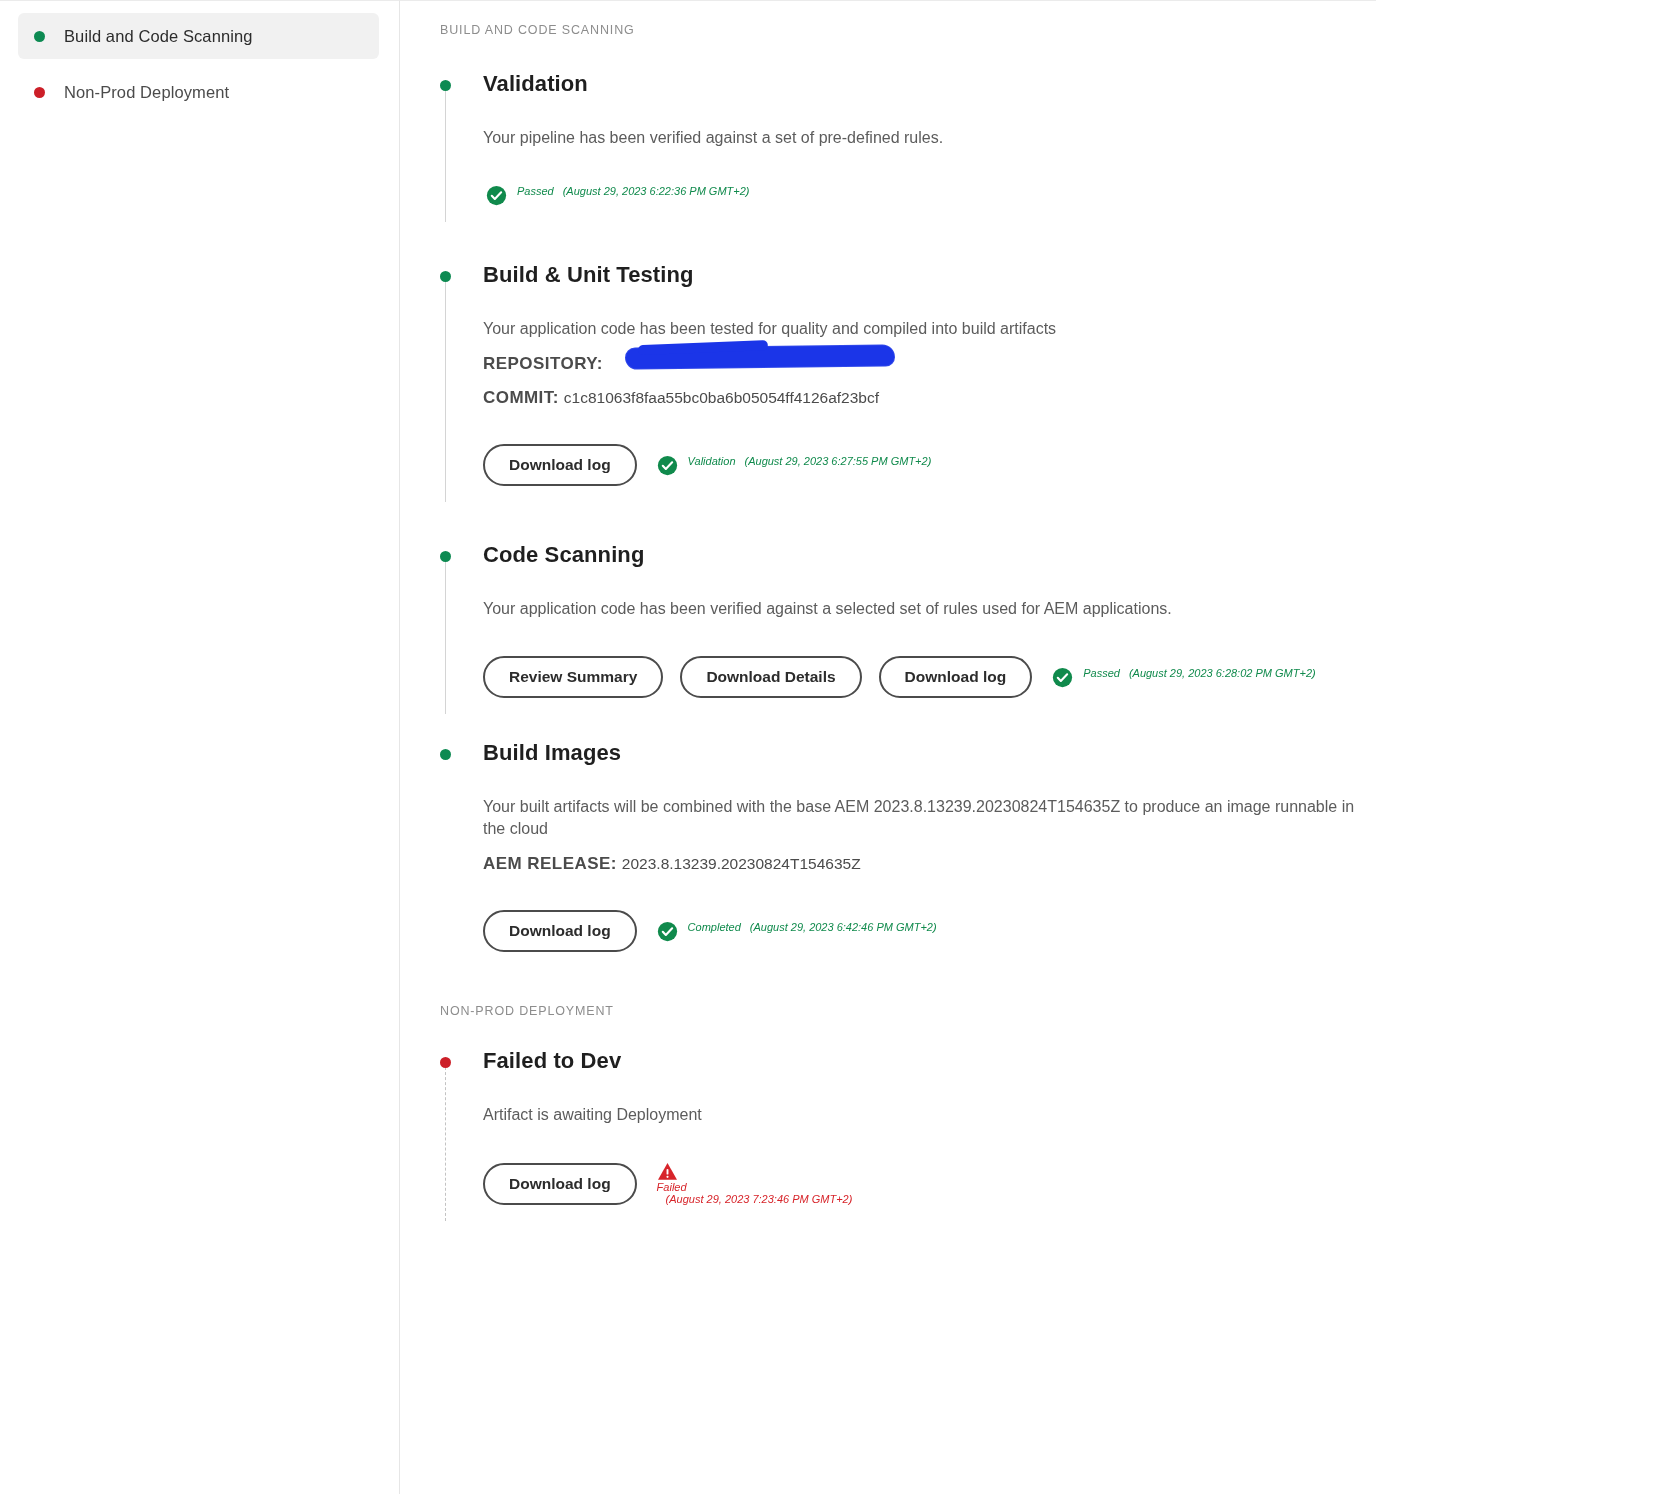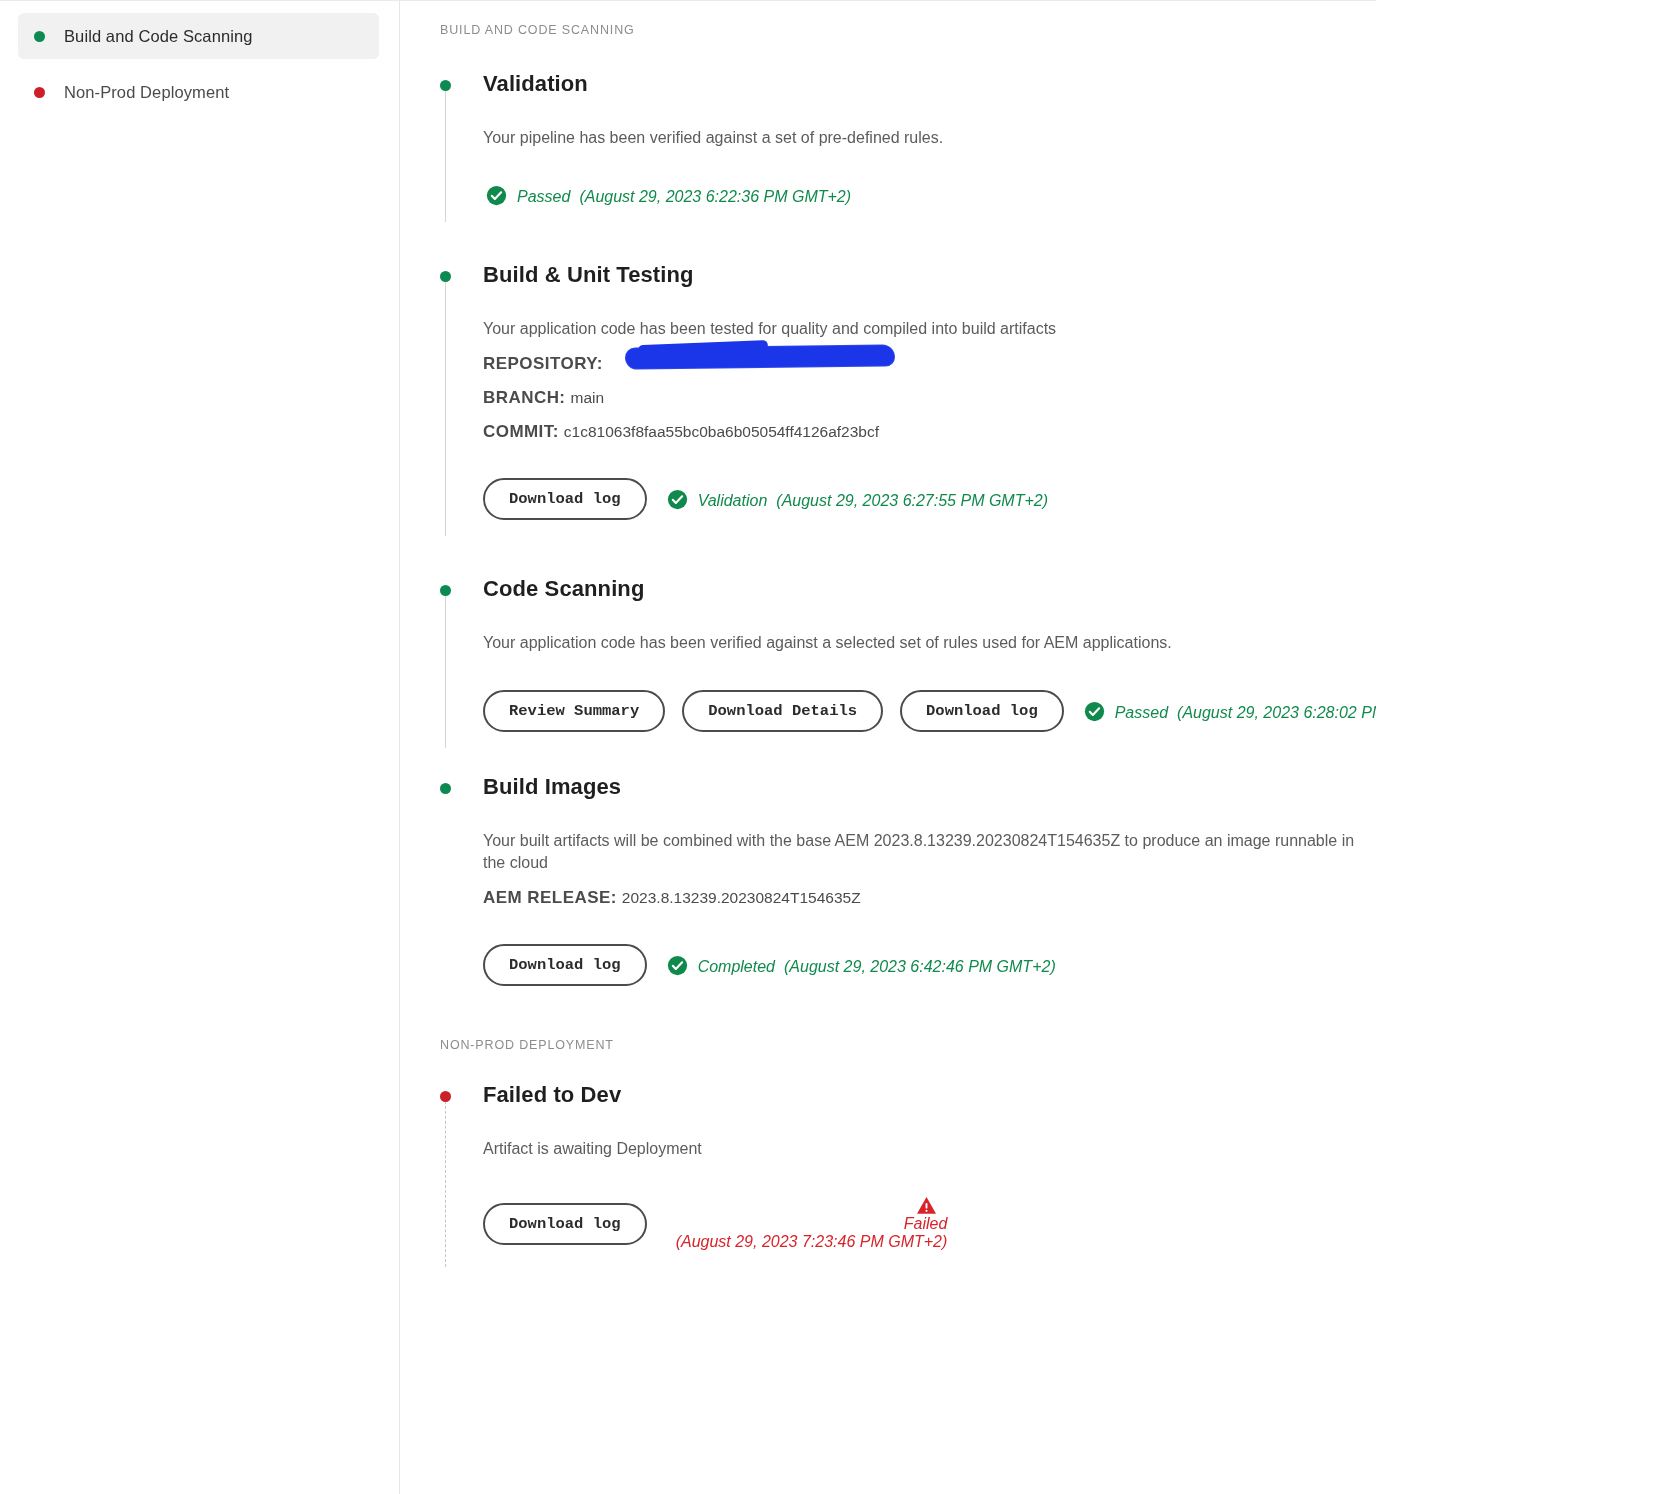--- a/index.html
+++ b/index.html
@@ -137,33 +137,33 @@
     align-items: center;
     margin-top: 36px;
     gap: 17px;
   }
   .btn {
     height: 42px;
     padding: 0 24px;
     border: 2px solid #4b4b4b;
     border-radius: 21px;
     background: #fff;
-    font-family: Liberation Mono, monospace;
+    font-family: Liberation Sans, sans-serif;
     font-size: 15.5px;
     font-weight: bold;
     color: #2c2c2c;
     cursor: pointer;
     white-space: nowrap;
     display: inline-flex;
     align-items: center;
   }
   .status {
     display: inline-flex;
-    align-items: flex-end;
-    font-size: 16px;
+    align-items: flex-start;
+    font-size: 11px;
     font-style: italic;
     white-space: nowrap;
     margin-left: 3px;
   }
   .status .status-icon { margin-right: 10px; display: inline-flex; }
   .status-label { font-weight: normal; }
   .status-time { margin-left: 9px; }
   .status.ok { color: #108a4c; }
   .status.fail { color: #d7242a; flex-direction: column; }
 
@@ -216,23 +216,20 @@
       <span class="step-rail"></span>
       <span class="step-dot" style="background:#0d8a52"></span>
       <div class="step-title">Build &amp; Unit Testing</div>
       <div class="step-desc">Your application code has been tested for quality and compiled into build artifacts</div>
 
       <div class="meta-row">
         <span class="meta-key">REPOSITORY:</span><span class="meta-val redacted-val"></span>
         <span class="redaction"></span>
       </div>
       <div class="meta-row">
-        <span class="meta-key">BRANCH:</span><span class="meta-val">main</span>
-      </div>
-      <div class="meta-row">
         <span class="meta-key">COMMIT:</span><span class="meta-val">c1c81063f8faa55bc0ba6b05054ff4126af23bcf</span>
       </div>
 
       <div class="action-row">
         <button class="btn">Download log</button>
         <span class="status ok">
           <span class="status-icon">
             <svg width="21" height="21" viewBox="0 0 24 24">
                 <circle cx="12" cy="12" r="11" fill="#108a4c"></circle>
                 <path d="M6.6 12.3l3.5 3.6 7.2-7.6" fill="none" stroke="#fff" stroke-width="2.4" stroke-linecap="round" stroke-linejoin="round"></path>

